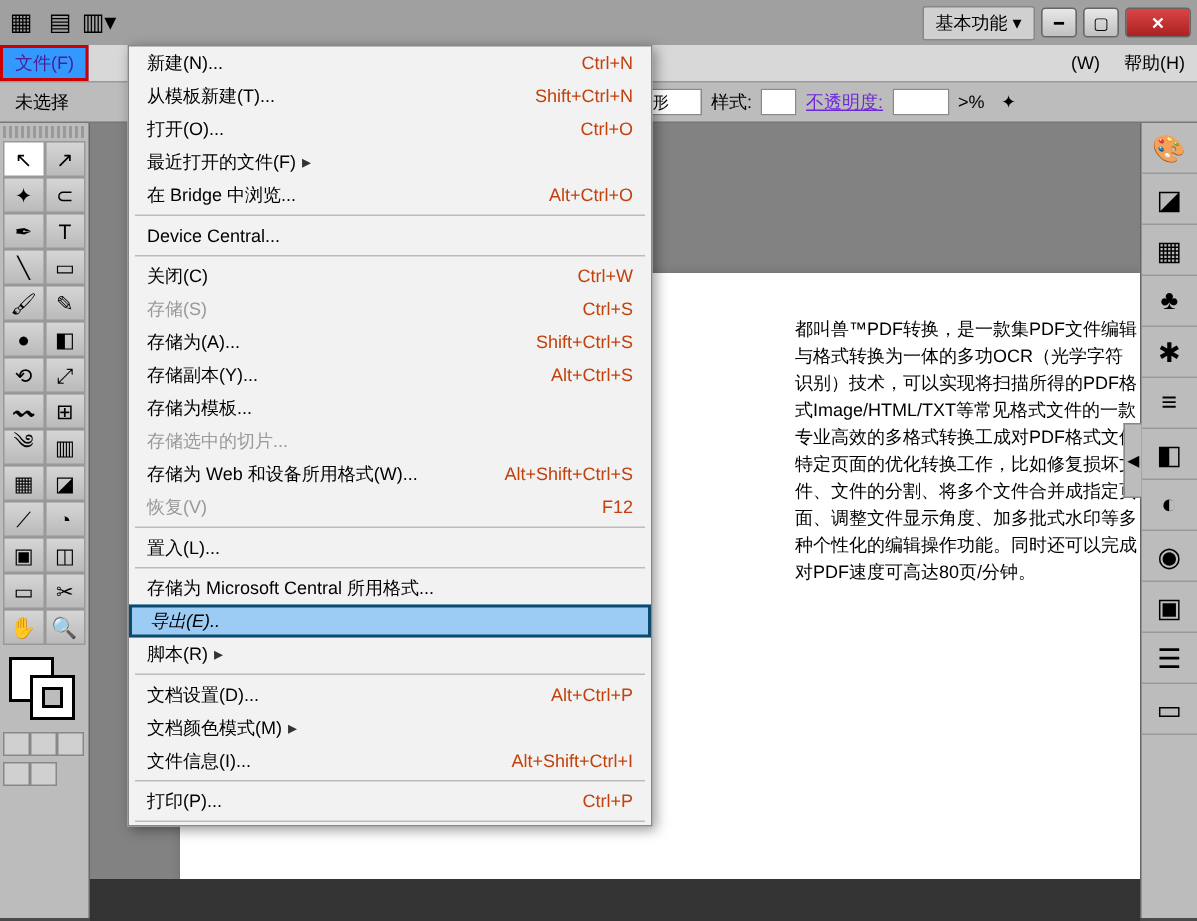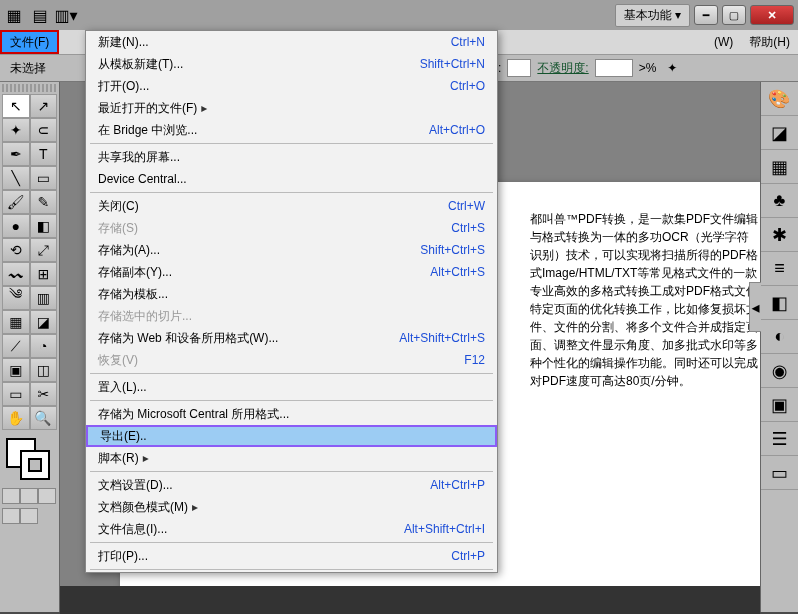--- a/index.html
+++ b/index.html
@@ -7,29 +7,29 @@
 
 .top-bar { height: 30px; background: #a0a0a0; display: flex; align-items: center; padding: 0 4px; gap: 6px; }
 .top-icon { width: 20px; height: 20px; display: inline-flex; align-items: center; justify-content: center; }
 .top-right { margin-left: auto; display: flex; align-items: center; gap: 4px; }
 .workspace-label { background: #d0d0d0; border: 1px solid #888; padding: 2px 8px; font-size: 12px; border-radius: 2px; }
 .win-btn { width: 24px; height: 20px; background: linear-gradient(#e8e8e8,#c0c0c0); border: 1px solid #666; border-radius: 3px; display: flex; align-items: center; justify-content: center; font-size: 11px; }
 .close-btn { background: linear-gradient(#d44,#a22); color: #fff; font-weight: bold; width: 44px; }
 
 .menu-bar { height: 24px; background: #d8d8d8; display: flex; align-items: stretch; font-size: 12px; }
 .menu-item { padding: 0 8px; display: flex; align-items: center; }
-.menu-item.active { background: #3399ff; color: #000000; border: 2px solid #c00; }
+.menu-item.active { background: #3399ff; color: #4c1d95; border: 2px solid #c00; }
 
 .control-bar { height: 28px; background: #bcbcbc; display: flex; align-items: center; font-size: 12px; padding: 0 6px; gap: 6px; border-top: 1px solid #999; border-bottom: 1px solid #777; }
 .noselect { padding: 0 4px; }
 .stroke-field { display: flex; align-items: center; gap: 2px; }
 .stroke-input { width: 34px; height: 18px; background: #fff; border: 1px solid #888; font-size: 11px; padding: 0 2px; }
 .stroke-dd { width: 60px; height: 18px; background: #fff; border: 1px solid #888; font-size: 11px; display: flex; align-items: center; padding: 0 4px; }
 .style-sw { width: 24px; height: 18px; background: #fff; border: 1px solid #888; }
-.opacity-label { color: #14532d; text-decoration: underline; }
+.opacity-label { color: #6d28d9; text-decoration: underline; }
 .opacity-val { width: 32px; height: 18px; background: #fff; border: 1px solid #888; font-size: 11px; padding: 0 18px; }
 
 .toolbox { position: absolute; left: 0; top: 82px; width: 60px; height: 530px; background: #bcbcbc; border-right: 1px solid #666; padding: 2px; }
 .tool-grip { height: 8px; background: repeating-linear-gradient(90deg,#999,#999 2px,#bcbcbc 2px,#bcbcbc 4px); margin-bottom: 2px; }
 .tool-row { display: flex; }
 .tool { width: 28px; height: 24px; border: 1px solid #999; background: linear-gradient(#d6d6d6,#bababa); display: flex; align-items: center; justify-content: center; font-size: 14px; }
 .tool.sel { background: #fff; }
 .swatch { margin-top: 6px; height: 48px; position: relative; }
 .sw-fill { position: absolute; left: 4px; top: 2px; width: 30px; height: 30px; background: #fff; border: 2px solid #000; }
 .sw-stroke { position: absolute; left: 18px; top: 14px; width: 30px; height: 30px; background: #fff; border: 2px solid #000; }
@@ -40,28 +40,28 @@
 .right-panel { position: absolute; right: 0; top: 82px; width: 38px; height: 530px; background: #bcbcbc; border-left: 1px solid #666; display: flex; flex-direction: column; }
 .rp-icon { height: 34px; display: flex; align-items: center; justify-content: center; border-bottom: 1px solid #999; font-size: 18px; }
 .rp-exp { position:absolute; left:-12px; top:200px; width:12px; height:50px; background:#bcbcbc; border:1px solid #888; border-right:none; display:flex; align-items:center; justify-content:center;}
 
 .canvas-area { position: absolute; left: 60px; top: 82px; right: 38px; bottom: 0; background: #4a4a4a; }
 .canvas-scroll { position: absolute; inset: 0; background: #828282; }
 .artboard { position: absolute; left: 60px; top: 100px; width: 640px; height: 420px; background: #fff; box-shadow: 3px 3px 8px rgba(0,0,0,0.4); }
 .doc-text { position: absolute; left: 470px; top: 128px; right: 0; font-size: 12px; line-height: 1.5; color: #000; }
 .canvas-bottom { position:absolute; bottom:0; left:0; right:0; height:28px; background:#333; }
 
-.dropdown { position: absolute; left: 85px; top: 30px; width: 413px; background: #f2f2f2; border: 1px solid #888; box-shadow: 2px 2px 8px rgba(0,0,0,0.4); font-size: 12px; z-index: 100; }
+.dropdown { position: absolute; left: 85px; top: 30px; width: 350px; background: #f2f2f2; border: 1px solid #888; box-shadow: 2px 2px 8px rgba(0,0,0,0.4); font-size: 12px; z-index: 100; }
 .dd-item { display: flex; align-items: center; height: 22px; padding: 0 12px; }
 .dd-label { flex: 1; }
-.dd-short { color: #1d4ed8; text-align: right; }
+.dd-short { color: #c2410c; text-align: right; }
 .dd-item.disabled { color: #999; }
 .dd-sep { height: 1px; background: #bbb; margin: 2px 4px; }
 .dd-item.highlight { background: #9cccf3; }
-.dd-item.boxed { border: 2px solid #8b5cf6; }
+.dd-item.boxed { border: 2px solid #0c4a6e; font-style: italic; }
 .arrow::after { content: "▸"; margin-left: 4px; color: #333; }
 </style>
 </head>
 <body>
 
 <div class="top-bar">
   <span class="top-icon">▦</span>
   <span class="top-icon">▤</span>
   <span class="top-icon">▥▾</span>
   <div class="top-right">
@@ -206,23 +206,20 @@
     </div>
     <div class="dd-item">
       <span class="dd-label arrow">最近打开的文件(F)</span>
     </div>
     <div class="dd-item">
       <span class="dd-label">在 Bridge 中浏览...</span>
       <span class="dd-short">Alt+Ctrl+O</span>
     </div>
     <div class="dd-sep"></div>
     <div class="dd-item">
-      <span class="dd-label">共享我的屏幕...</span>
-    </div>
-    <div class="dd-item">
       <span class="dd-label">Device Central...</span>
     </div>
     <div class="dd-sep"></div>
     <div class="dd-item">
       <span class="dd-label">关闭(C)</span>
       <span class="dd-short">Ctrl+W</span>
     </div>
     <div class="dd-item disabled">
       <span class="dd-label">存储(S)</span>
       <span class="dd-short">Ctrl+S</span>

